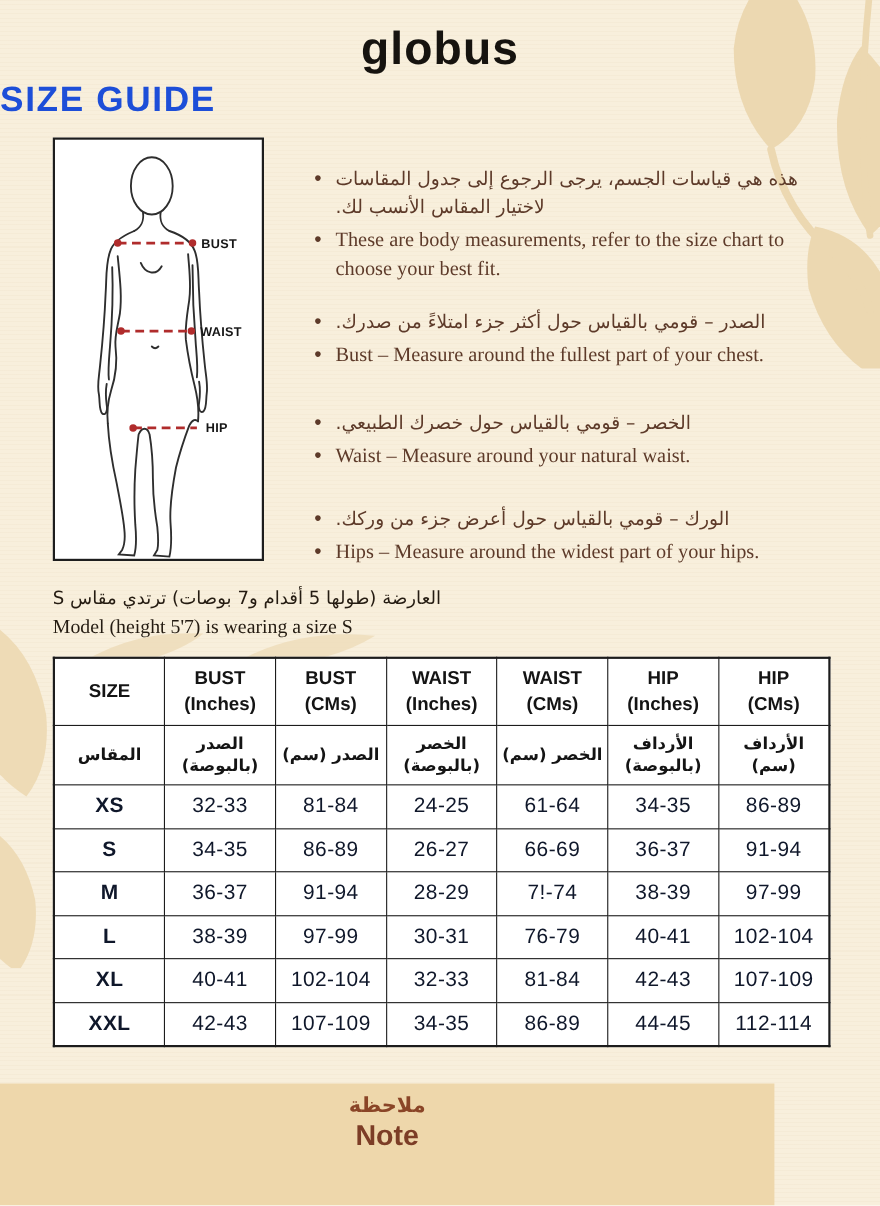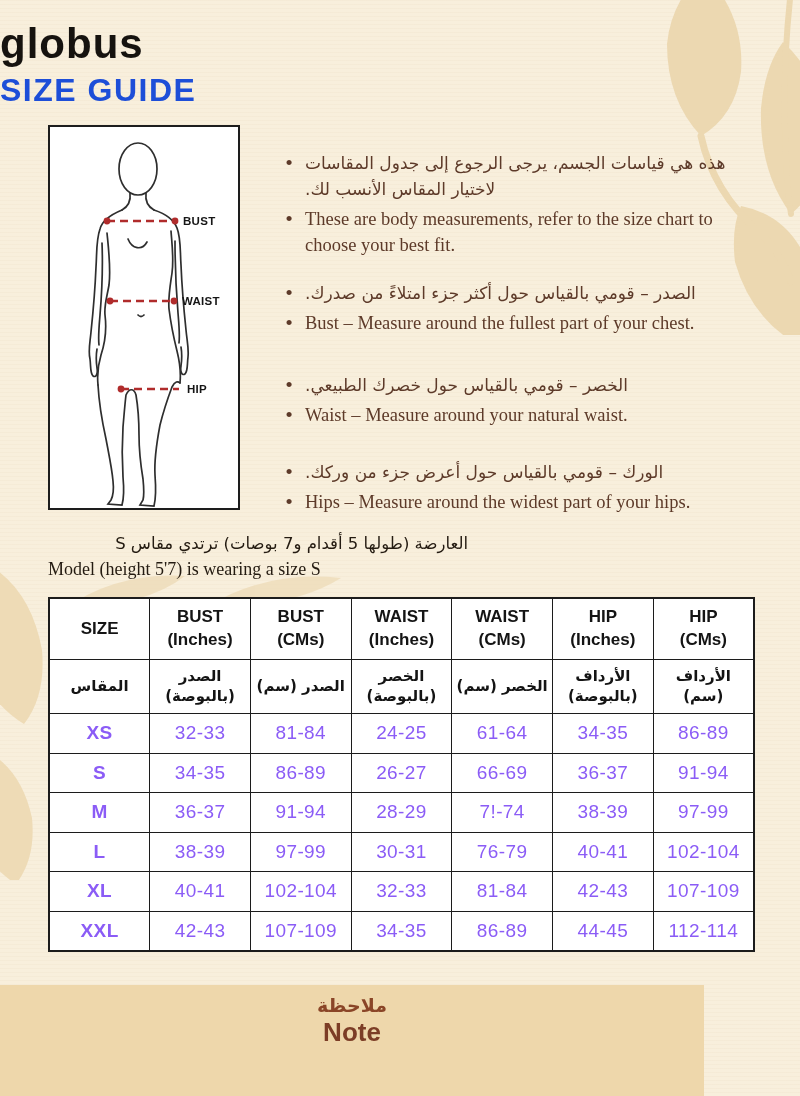--- a/index.html
+++ b/index.html
@@ -3,53 +3,53 @@
 <meta charset="utf-8">
 <style>
   html,body{margin:0;padding:0;}
   .page{position:relative;width:800px;height:1096px;background:#f8efdc;overflow:hidden;
         font-family:"Liberation Sans",sans-serif;}
   .page::before{content:"";position:absolute;inset:0;pointer-events:none;
         background:repeating-linear-gradient(180deg,rgba(190,160,110,0.05) 0 1px,transparent 1px 4px);}
   .decor{position:absolute;pointer-events:none;z-index:0;}
   .content{position:absolute;inset:0;z-index:1;}
 
-  .logo{position:absolute;top:20px;left:0;right:0;
+  .logo{position:absolute;top:20px;left:0;right:0;text-align:center;
         font-size:42px;font-weight:600;letter-spacing:1px;color:#16130f;}
   .title{position:absolute;top:72px;left:0;right:0;text-align:left;
         font-size:32px;font-weight:800;letter-spacing:1.5px;color:#1d4ed8;}
 
   .figure-box{position:absolute;left:48px;top:125px;width:192px;height:385px;
         background:#ffffff;border:2px solid #1d1d1d;box-sizing:border-box;}
   .figure-box svg{display:block;width:100%;height:100%;}
 
   .bullets{position:absolute;left:282px;top:150px;width:450px;color:#5d3a29;}
   .bgroup{margin-bottom:22px;}
   .bgroup.g2{margin-bottom:36px;}
   .bgroup.g3{margin-bottom:31px;}
   .brow{display:flex;gap:9px;}
   .brow.ar{margin-bottom:4px;}
   .bdot{flex:0 0 14px;width:14px;font-size:19px;line-height:26px;text-align:center;}
   .btext-ar{flex:1;direction:rtl;text-align:left;font-family:"DejaVu Sans",sans-serif;
         font-size:17px;line-height:26px;}
   .btext-en{flex:1;font-family:"Liberation Serif",serif;font-size:18.5px;line-height:26px;}
 
   .model{position:absolute;left:48px;top:531px;width:420px;color:#241b11;}
-  .model-ar{direction:rtl;text-align:right;font-family:"DejaVu Sans",sans-serif;
+  .model-ar{direction:rtl;text-align:left;font-family:"DejaVu Sans",sans-serif;
         font-size:16.5px;line-height:25px;}
   .model-en{font-family:"Liberation Serif",serif;font-size:18px;line-height:26px;}
 
   table.size-table{position:absolute;left:48px;top:597px;width:707px;border-collapse:collapse;
         table-layout:fixed;background:#ffffff;border:2px solid #1c1c1c;padding-left:48px;}
   .size-table th,.size-table td{border:1.6px solid #1c1c1c;text-align:center;
         vertical-align:middle;padding:0;background:#ffffff;}
   .size-table tr.hdr-en th{height:60px;font-size:17px;font-weight:700;color:#141414;line-height:1.35;}
   .size-table tr.hdr-ar th{height:53px;font-size:15px;font-weight:700;color:#141414;
         font-family:"DejaVu Sans",sans-serif;direction:rtl;line-height:1.3;}
-  .size-table tbody td{height:38.5px;font-size:19px;font-weight:500;color:#8b5cf6;letter-spacing:0.4px;}
+  .size-table tbody td{height:38.5px;font-size:19px;font-weight:500;color:#0f172a;letter-spacing:0.4px;}
   .size-table tbody td.size{font-weight:700;}
   .hline{display:block;}
 
   .footer{position:absolute;left:0;top:985px;width:704px;height:111px;background:#eed7ab;
         text-align:center;box-sizing:border-box;padding-top:9px;}
   .note-title-ar{font-family:"DejaVu Sans",sans-serif;font-weight:700;font-size:19px;color:#8a4527;}
   .note-title-en{font-weight:700;font-size:26px;color:#7c3d26;margin-top:1px;}
   .note-body-ar{direction:rtl;font-family:"DejaVu Sans",sans-serif;font-size:14.5px;
         color:#7b4b34;margin-top:6px;}
   .note-body-en{font-size:15.5px;color:#7b4b34;margin-top:3px;}

